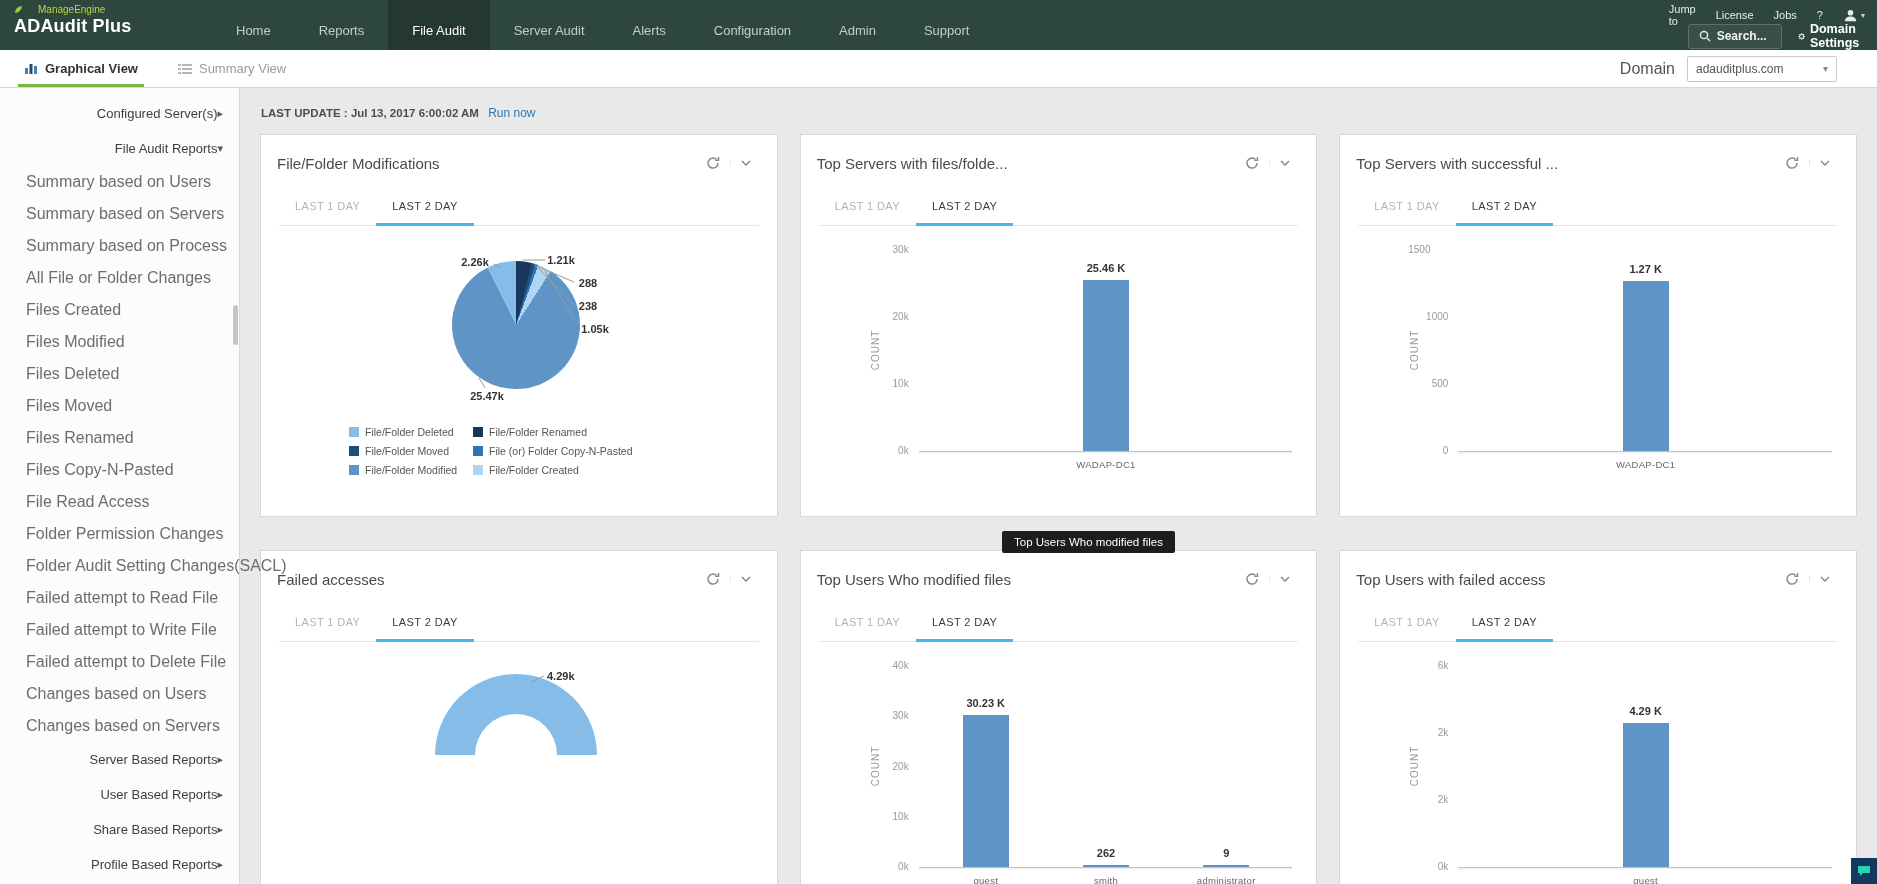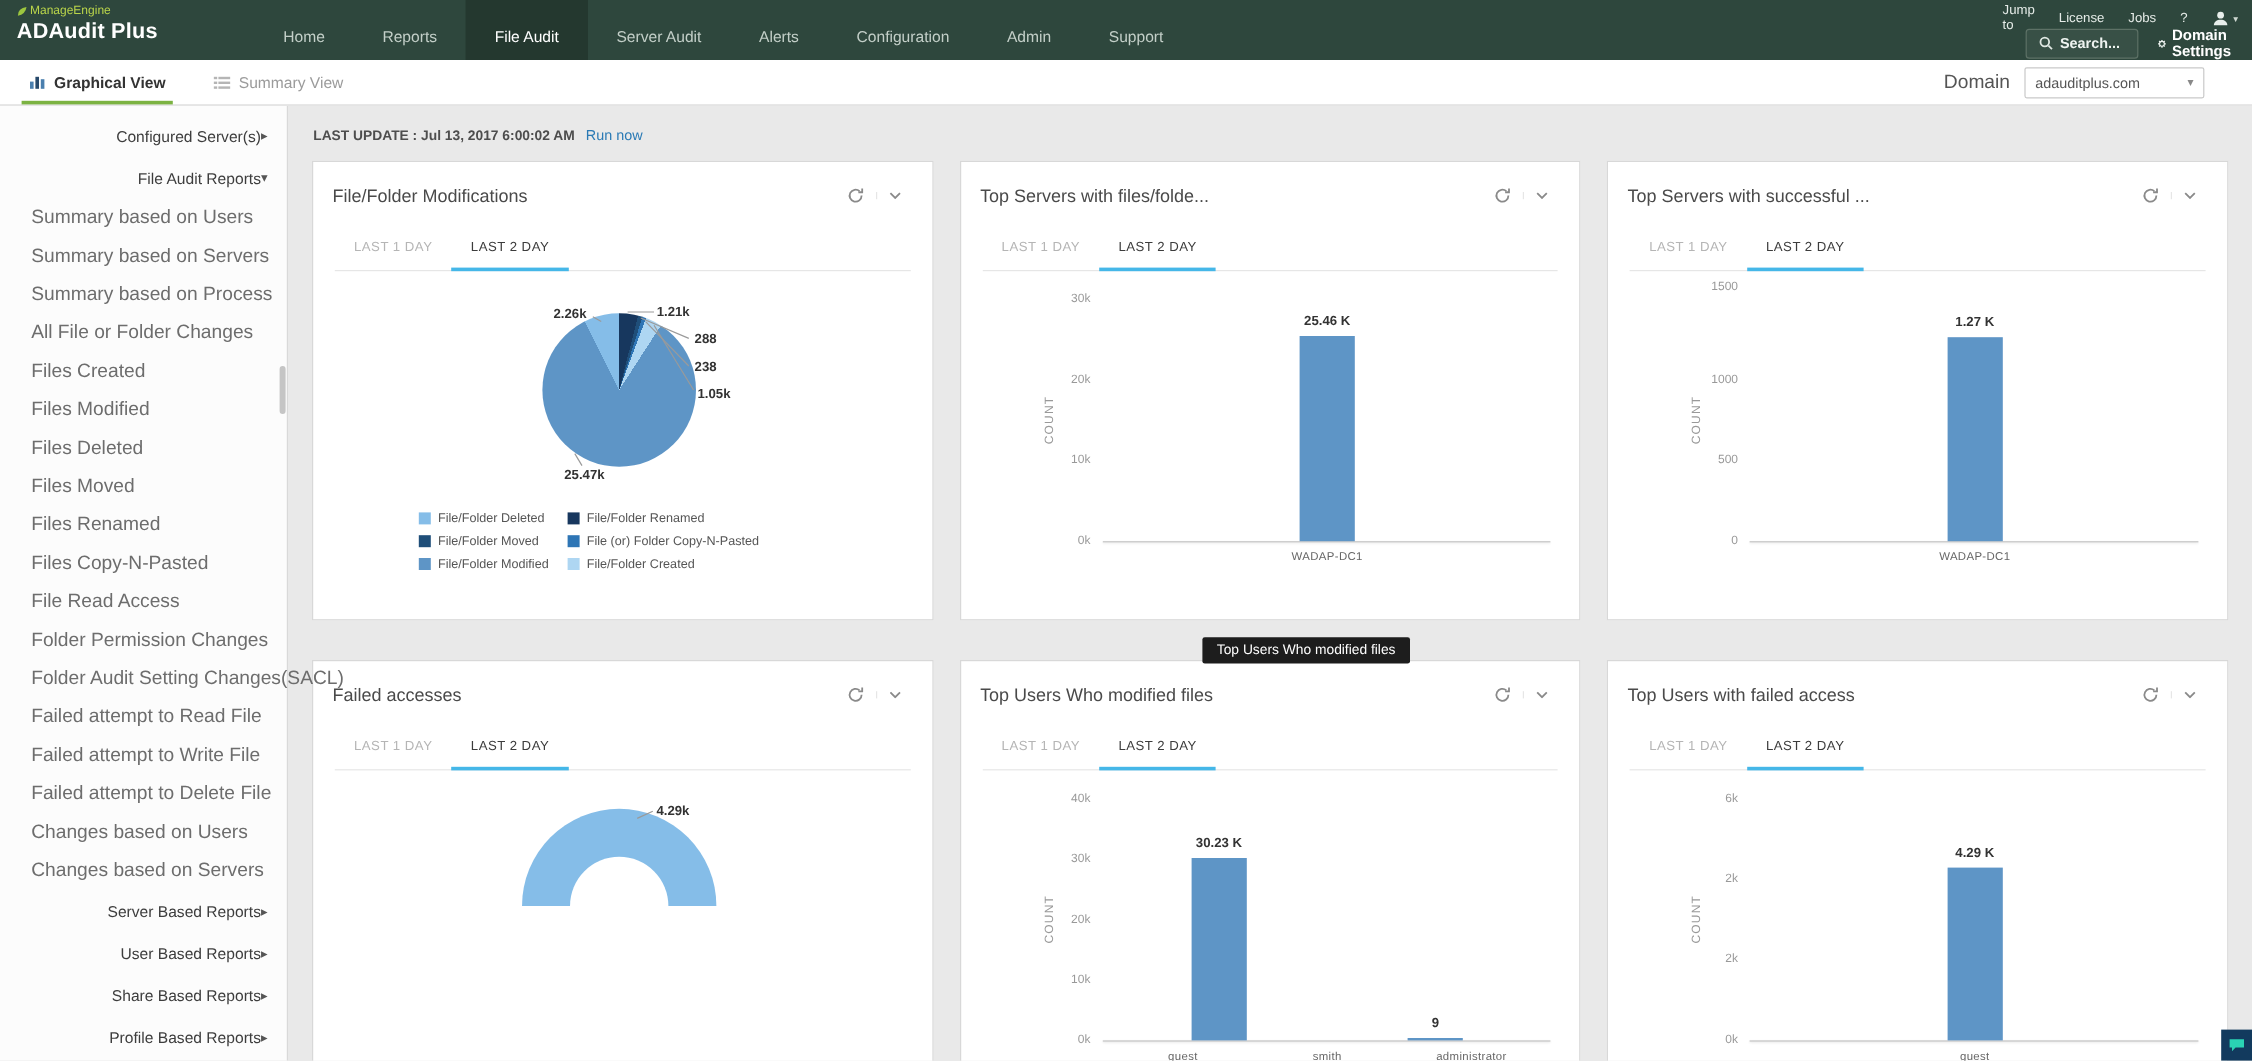--- a/index.html
+++ b/index.html
@@ -5,21 +5,21 @@
   * { box-sizing: border-box; }
   html,body { margin:0; padding:0; }
   body {
     width:1877px; height:884px; overflow:hidden; position:relative;
     font-family:"Liberation Sans", sans-serif; background:#e9e9e9;
   }
 
   
   .navbar { position:absolute; top:0; left:0; right:0; height:50px; background:#2e473d; z-index:30; }
   .brand { position:absolute; left:14px; top:4px; }
-  .brand-top { color:#b9d44a; font-size:10px; display:flex; align-items:center; gap:2px; }
+  .brand-top { color:#b9d44a; font-size:10px; display:flex; align-items:center; gap:15px; }
   .brand-main { color:#ffffff; font-size:18px; font-weight:bold; letter-spacing:.2px; margin-top:1px; }
   .menu { position:absolute; left:212px; top:0; height:50px; display:flex; }
   .menu-item { color:#c3cfc8; font-size:13px; padding:10px 24px 0; display:flex; align-items:center; cursor:pointer; }
   .menu-item.active { background:#24382f; color:#fff; }
   .nav-right { position:absolute; right:10px; top:0; height:50px; }
   .quick-row { position:absolute; top:3px; right:2px; display:flex; gap:20px; align-items:center; color:#e6ece8; font-size:11px; }
   #quick-links { display:flex; gap:20px; align-items:center; }
   .quick-link { cursor:pointer; }
   .avatar-wrap { display:flex; align-items:center; gap:3px; cursor:pointer; }
   .caret { font-size:8px; color:#cfd8d2; }
@@ -384,21 +384,21 @@
       </div>
       <div class="card-tabs">
           <span class="ctab">LAST 1 DAY</span>
           <span class="ctab active">LAST 2 DAY</span>
         </div>
       <div class="card-body">
           <div class="ylabel">COUNT</div>
           <div class="ytick" style="top: 219px;">0</div>
           <div class="ytick" style="top: 152px;">500</div>
           <div class="ytick" style="top: 85px;">1000</div>
-          <div class="ytick" style="top: 8px;">1500</div>
+          <div class="ytick" style="top: 18px; text-align: center;">1500</div>
           <div class="axis-base"></div>
           <div class="plot">
             <div class="slot">
               <div class="bar-label" style="bottom: 176.18px;">1.27 K</div>
               <div class="bar" style="height: 170.18px; background: rgb(94, 149, 198);"></div>
             </div>
           </div>
           <div class="xrow">
             <div class="xlab">WADAP-DC1</div>
           </div>
@@ -463,20 +463,24 @@
           <div class="ytick" style="top: 118.5px;">20k</div>
           <div class="ytick" style="top: 68.25px;">30k</div>
           <div class="ytick" style="top: 18px;">40k</div>
           <div class="axis-base"></div>
           <div class="plot">
             <div class="slot">
               <div class="bar-label" style="bottom: 157.906px;">30.23 K</div>
               <div class="bar" style="height: 151.906px; background: rgb(94, 149, 198);"></div>
             </div>
             <div class="slot">
+              <div class="bar-label" style="bottom: 8px;">262</div>
+              <div class="bar" style="height: 2px; background: rgb(94, 149, 198);"></div>
+            </div>
+            <div class="slot">
               <div class="bar-label" style="bottom: 8px;">9</div>
               <div class="bar" style="height: 2px; background: rgb(94, 149, 198);"></div>
             </div>
           </div>
           <div class="xrow">
             <div class="xlab">guest</div>
             <div class="xlab">smith</div>
             <div class="xlab">administrator</div>
           </div>
         </div>

